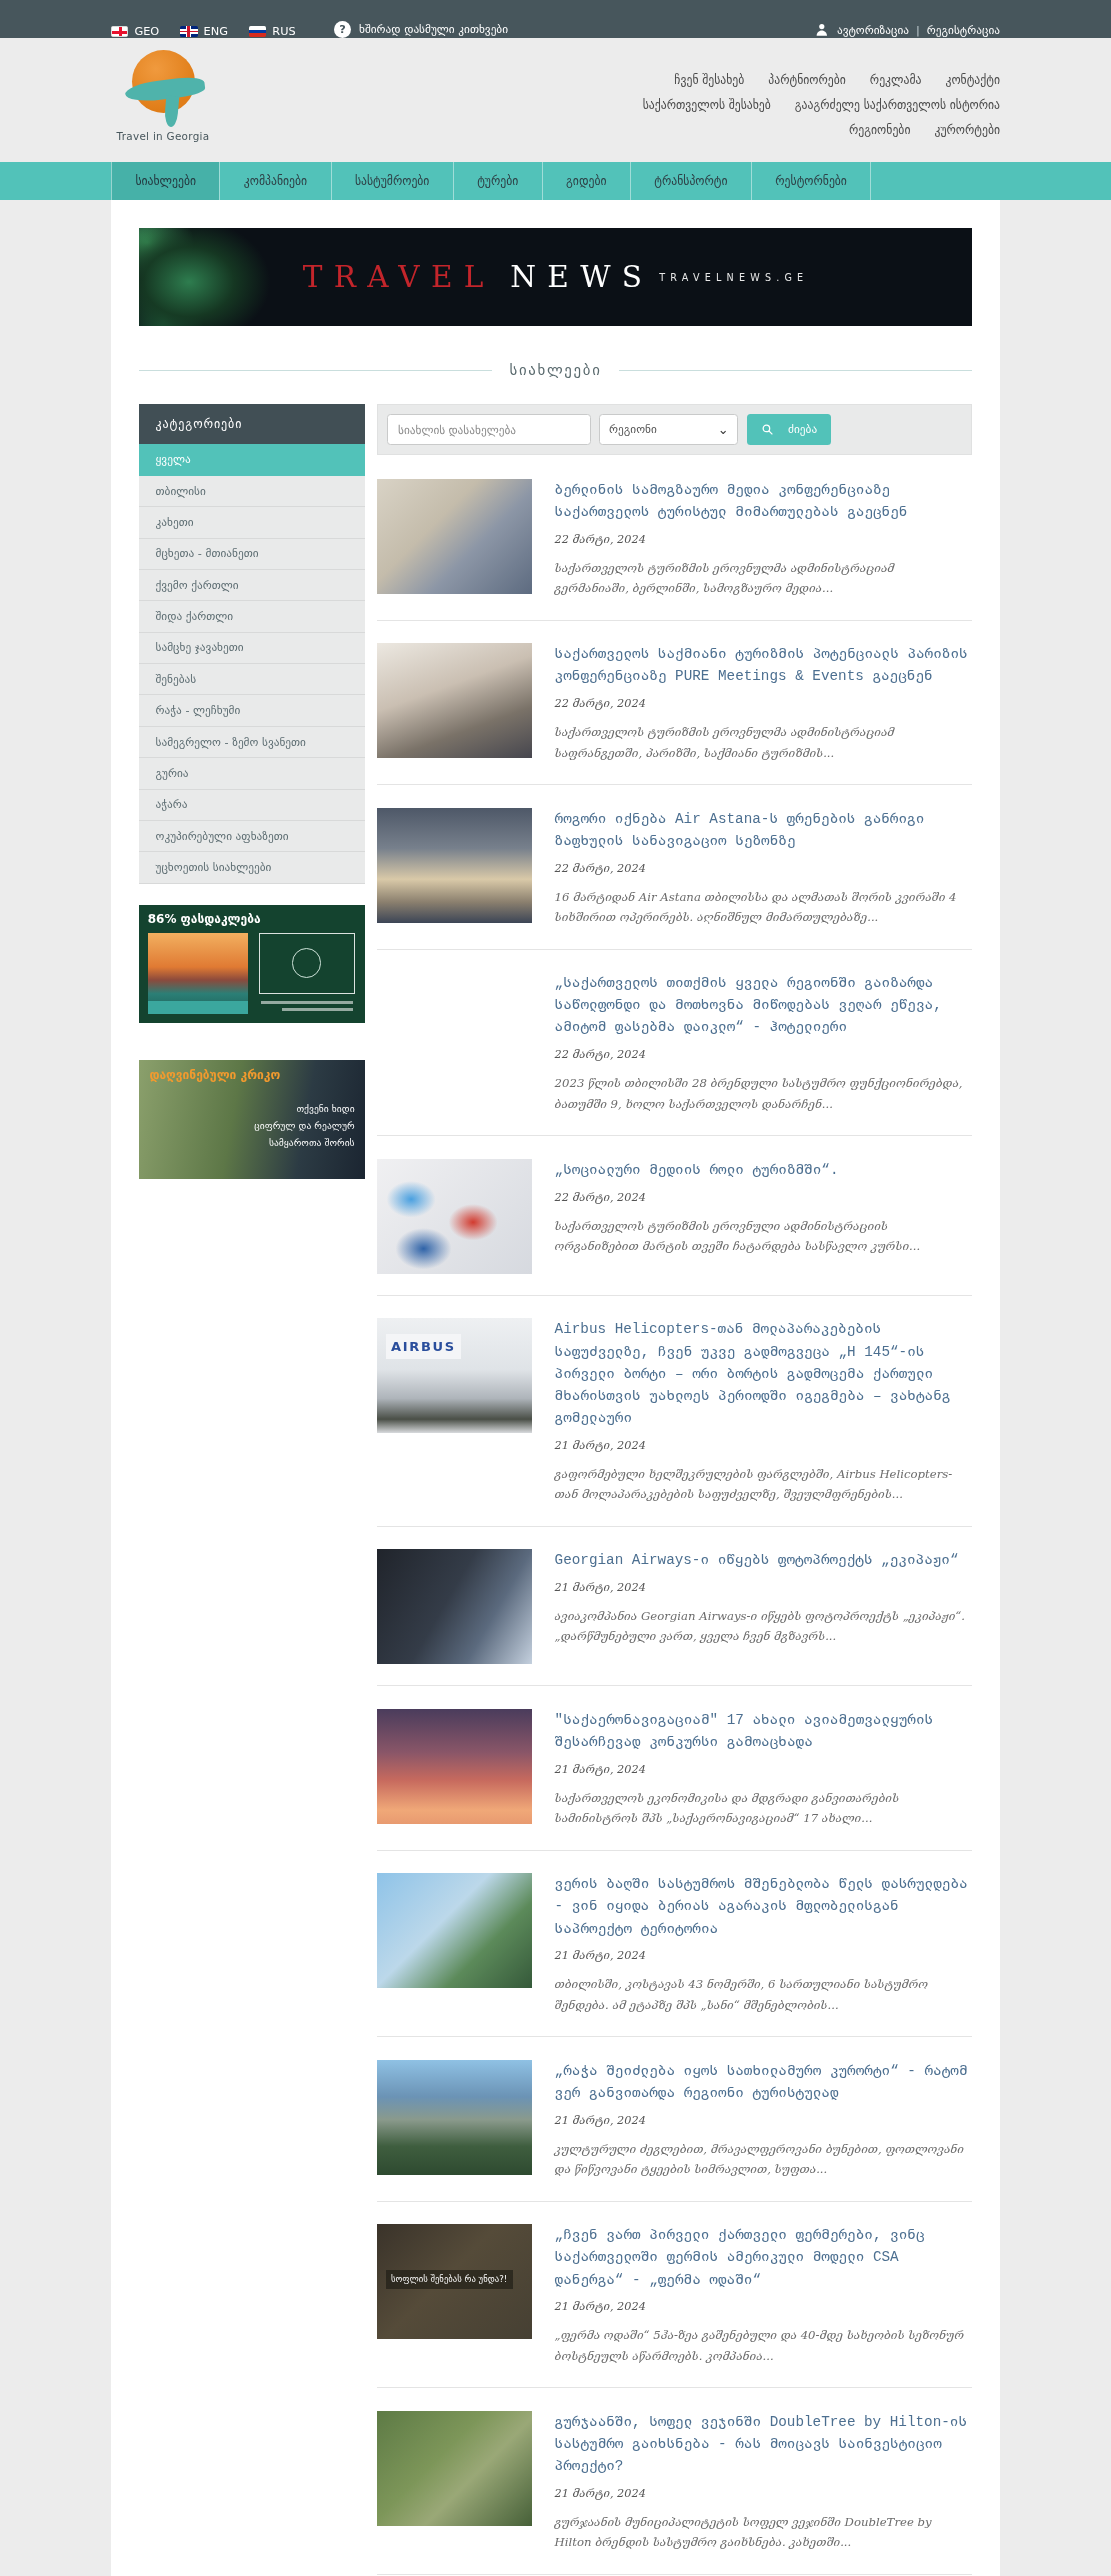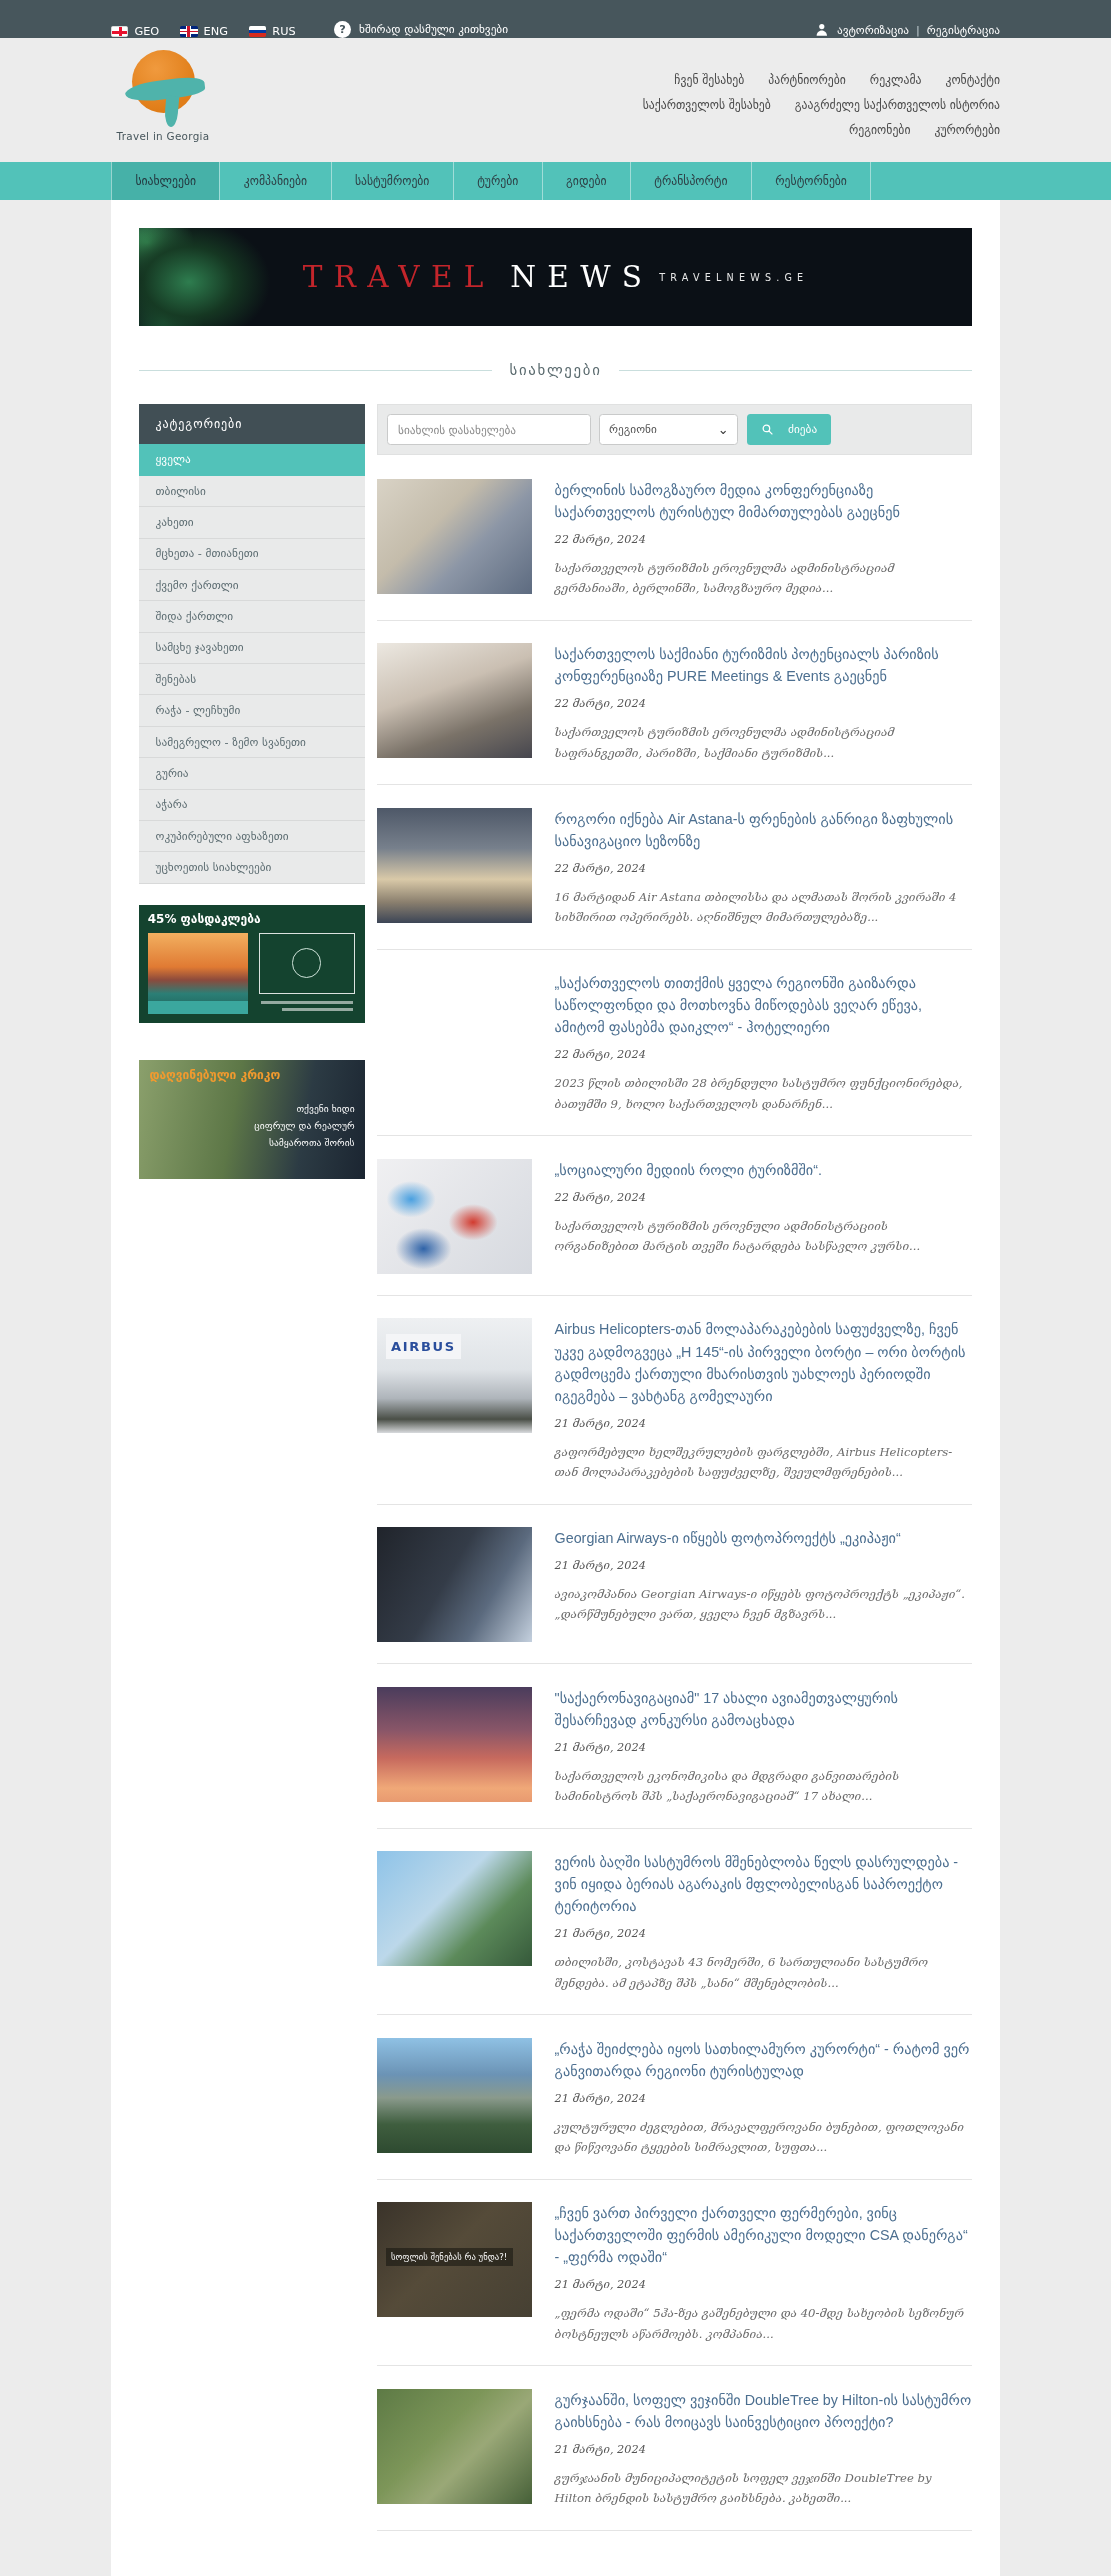--- a/index.html
+++ b/index.html
@@ -92,21 +92,21 @@
   .select{width:139px;height:31px;border:0.9px solid #c9caca;border-radius:3.5px;background:#fff;display:flex;align-items:center;padding:0 8.7px;font-size:11.3px;color:#555}
   .select .chev{margin-left:auto;color:#333;font-size:13px;line-height:0}
   .search-btn{height:31px;padding:0 14px;background:#52c2b9;border:none;border-radius:3.5px;color:#fff;font-size:11.3px;display:flex;align-items:center;gap:14px;cursor:pointer;font-family:inherit}
 
   .news-list{margin-top:24px}
   .news-item{display:flex;gap:22.6px;padding-bottom:21px;margin-bottom:22.6px;border-bottom:0.9px solid #e4e4e4}
   .nimg{width:155px;height:115px;flex:none;position:relative;overflow:hidden}
   .img-caption{position:absolute;left:8.7px;top:40%;background:rgba(20,20,15,.55);color:#fff;font-size:8.7px;padding:2.6px 5.2px;line-height:1.5;max-width:85%}
   .img-caption.logo-style{background:#f4f5f7;color:#2a4e9c;font-weight:bold;font-size:13px;letter-spacing:1.7px;top:15.6px}
   .news-body{flex:1;min-width:0}
-  .news-title{display:block;color:#4c6f90;font-size:14.3px;line-height:1.55;font-family:Liberation Sans, sans-serif}
+  .news-title{display:block;color:#4c6f90;font-size:14.3px;line-height:1.55;font-family:Liberation Mono, monospace}
   .news-date{margin:9.6px 0 12px;color:#555;font-size:11.3px;font-style:italic;font-family:"DejaVu Serif","DejaVu Sans",serif}
   .news-excerpt{color:#6b6b6b;font-size:11.7px;font-style:italic;line-height:1.75;font-family:"DejaVu Serif","DejaVu Sans",serif}
 
   .nimg1{background:linear-gradient(135deg,#d9d3c6 0%,#c4bcab 38%,#8c96a6 62%,#5d6b80 100%)}
   .nimg2{background:linear-gradient(160deg,#ece8e1 0%,#cabfb2 40%,#7a7268 70%,#46464e 100%)}
   .nimg3{background:linear-gradient(180deg,#4e5868 0%,#77808c 35%,#d9c9a8 62%,#8a7f6e 82%,#3c4556 100%)}
   .nimg4{background:radial-gradient(78px 43px at 45% 55%,#c9a35a,rgba(0,0,0,0) 70%),linear-gradient(180deg,#0e1a2e 0%,#1d3císt 0,#1d3a5c 55%,#0c1626 100%)}
   .nimg5{background:radial-gradient(35px 26px at 22% 35%,#4aa0e0,rgba(0,0,0,0) 70%),radial-gradient(35px 26px at 62% 55%,#d23b2f,rgba(0,0,0,0) 70%),radial-gradient(40px 29.5px at 30% 78%,#2f63a8,rgba(0,0,0,0) 70%),linear-gradient(135deg,#f0f0f2,#d6d9df)}
   .nimg6{background:linear-gradient(180deg,#eef0f2 0%,#dfe3e7 45%,#aeb4ba 70%,#4a4f47 88%,#d8dadd 100%)}
   .nimg7{background:linear-gradient(120deg,#20242b 0%,#343c48 45%,#5b6a7e 70%,#c4d0de 100%)}
@@ -220,21 +220,21 @@
           <a class="cat-item">შენებას</a>
           <a class="cat-item">რაჭა - ლეჩხუმი</a>
           <a class="cat-item">სამეგრელო - ზემო სვანეთი</a>
           <a class="cat-item">გურია</a>
           <a class="cat-item">აჭარა</a>
           <a class="cat-item">ოკუპირებული აფხაზეთი</a>
           <a class="cat-item">უცხოეთის სიახლეები</a>
         </div>
 
       <div class="ad ad1">
-        <div class="ad1-head">45% ფასდაკლება</div>
+        <div class="ad1-head">86% ფასდაკლება</div>
         <div class="ad1-photo">
             <div class="ad1-strip"></div>
           </div>
         <div class="ad1-logo">
             <div class="ad1-em"></div>
           </div>
         <i class="l1"></i>
           <i class="l2"></i>
       </div>
 

